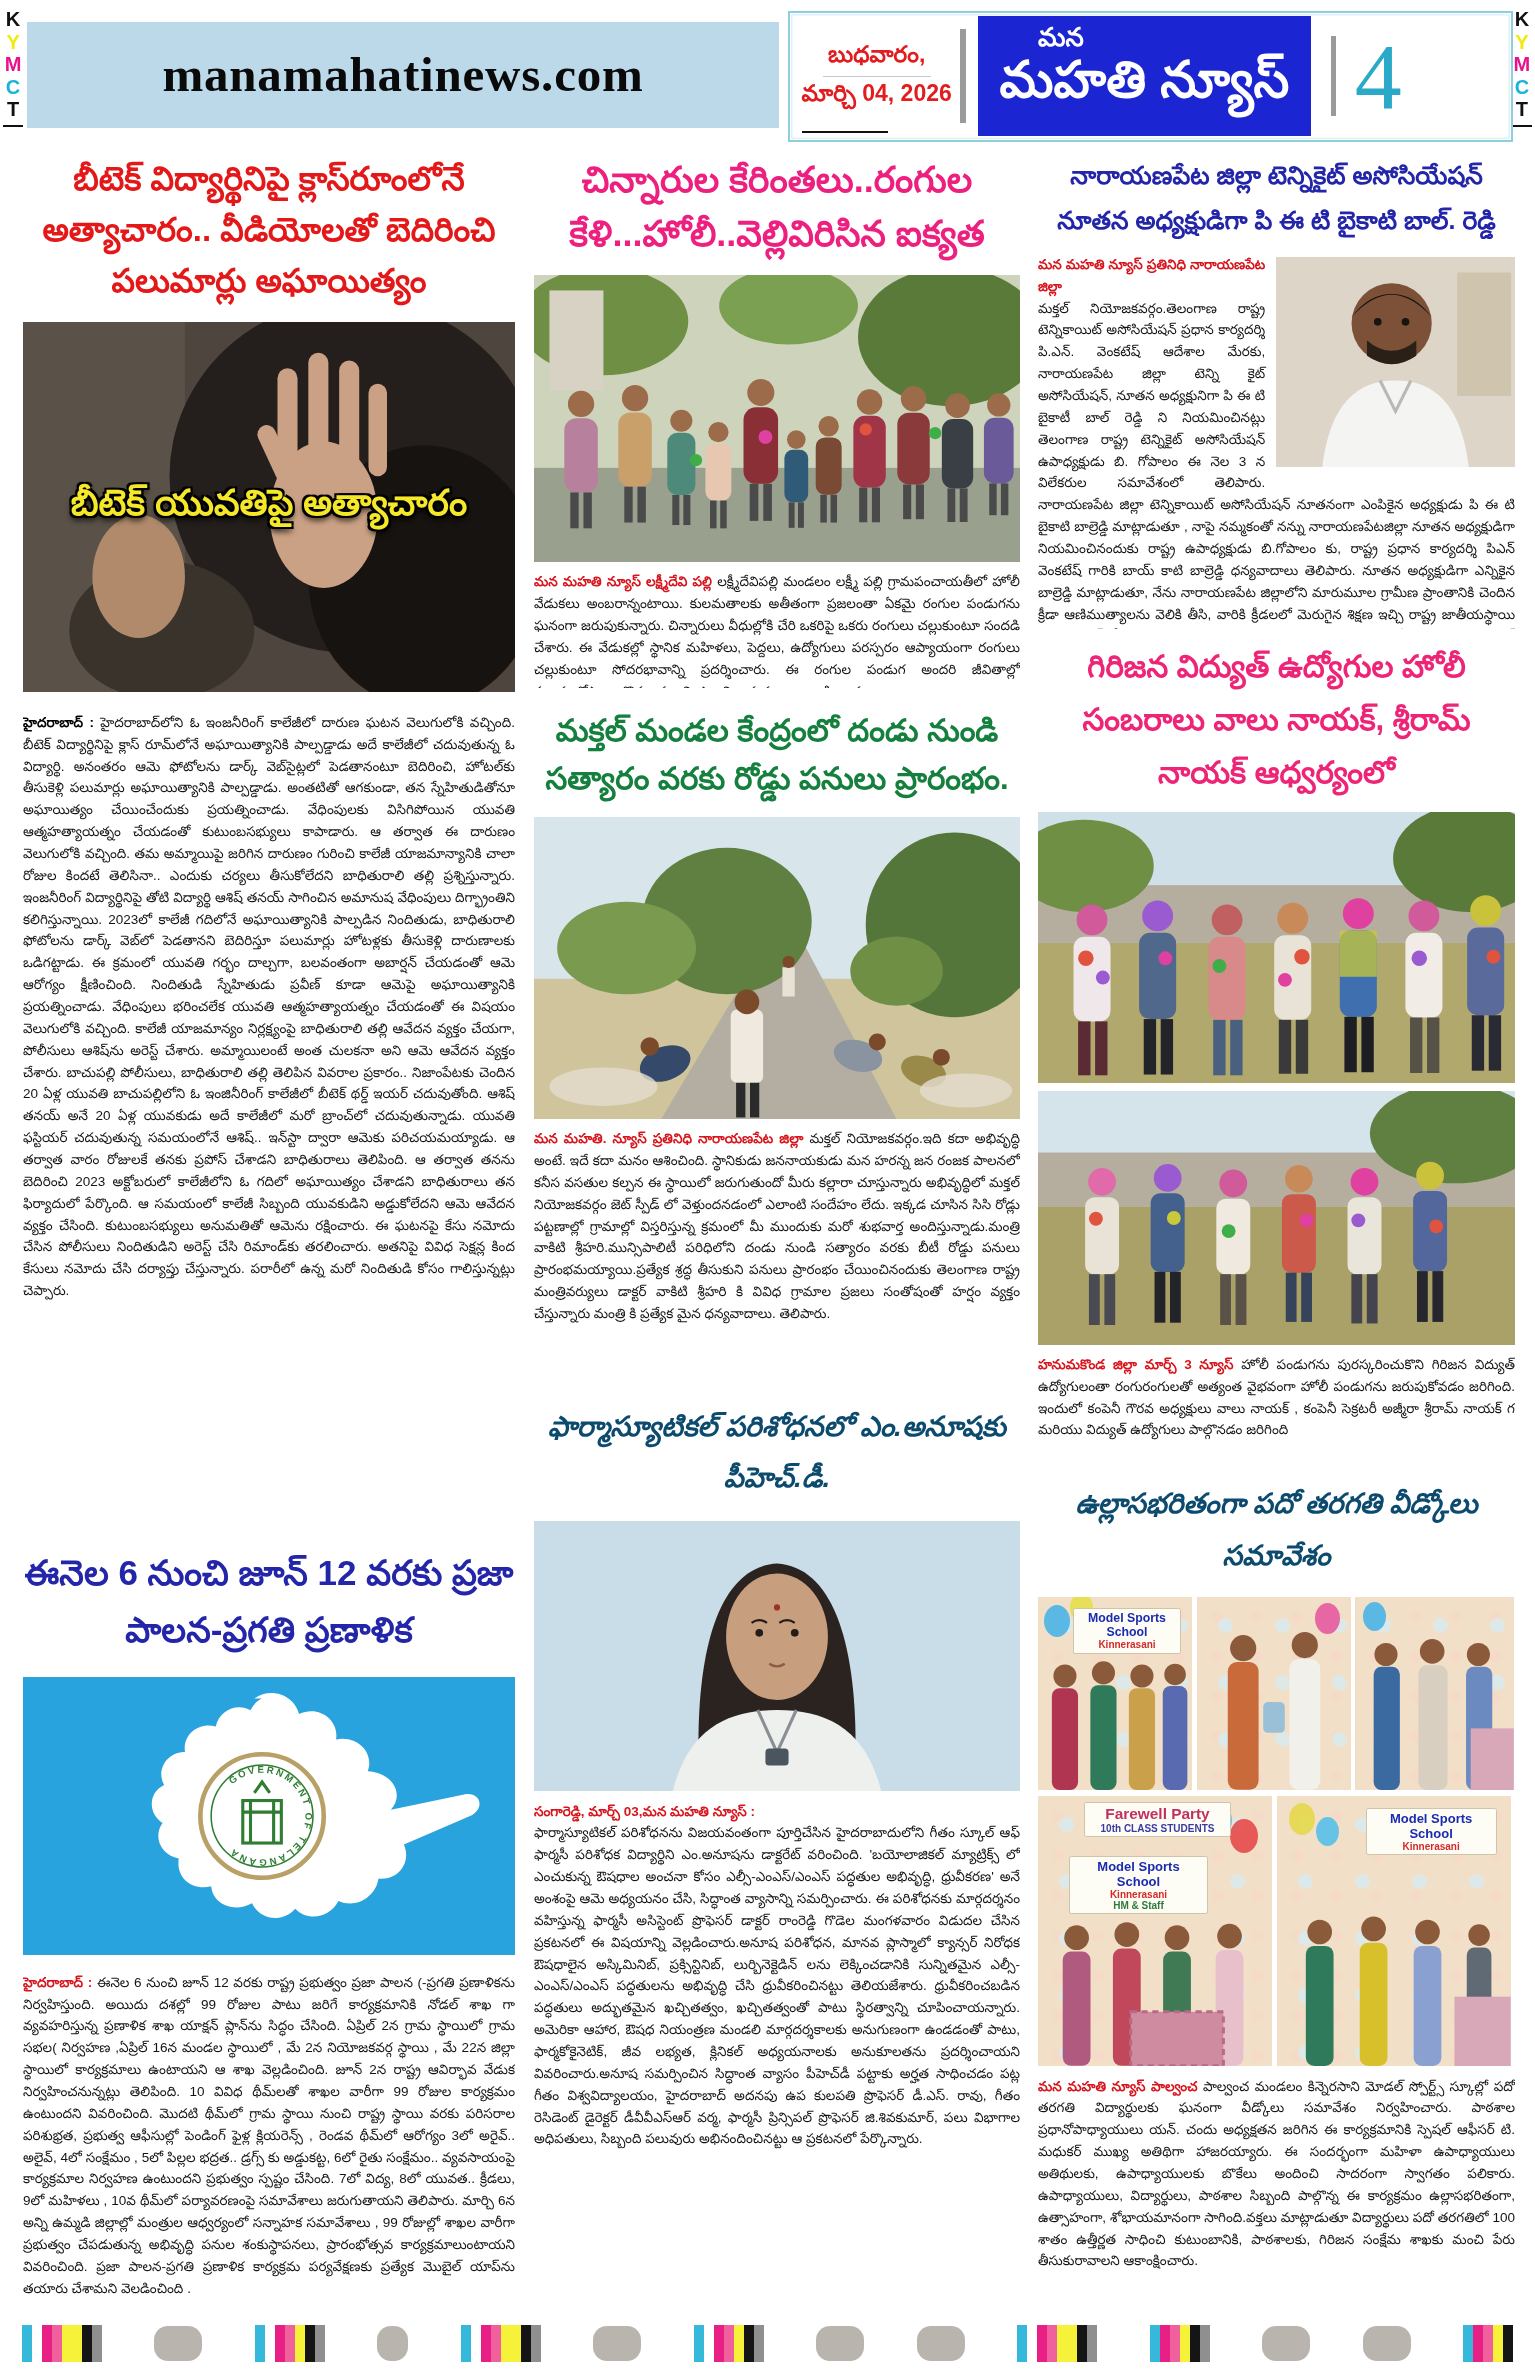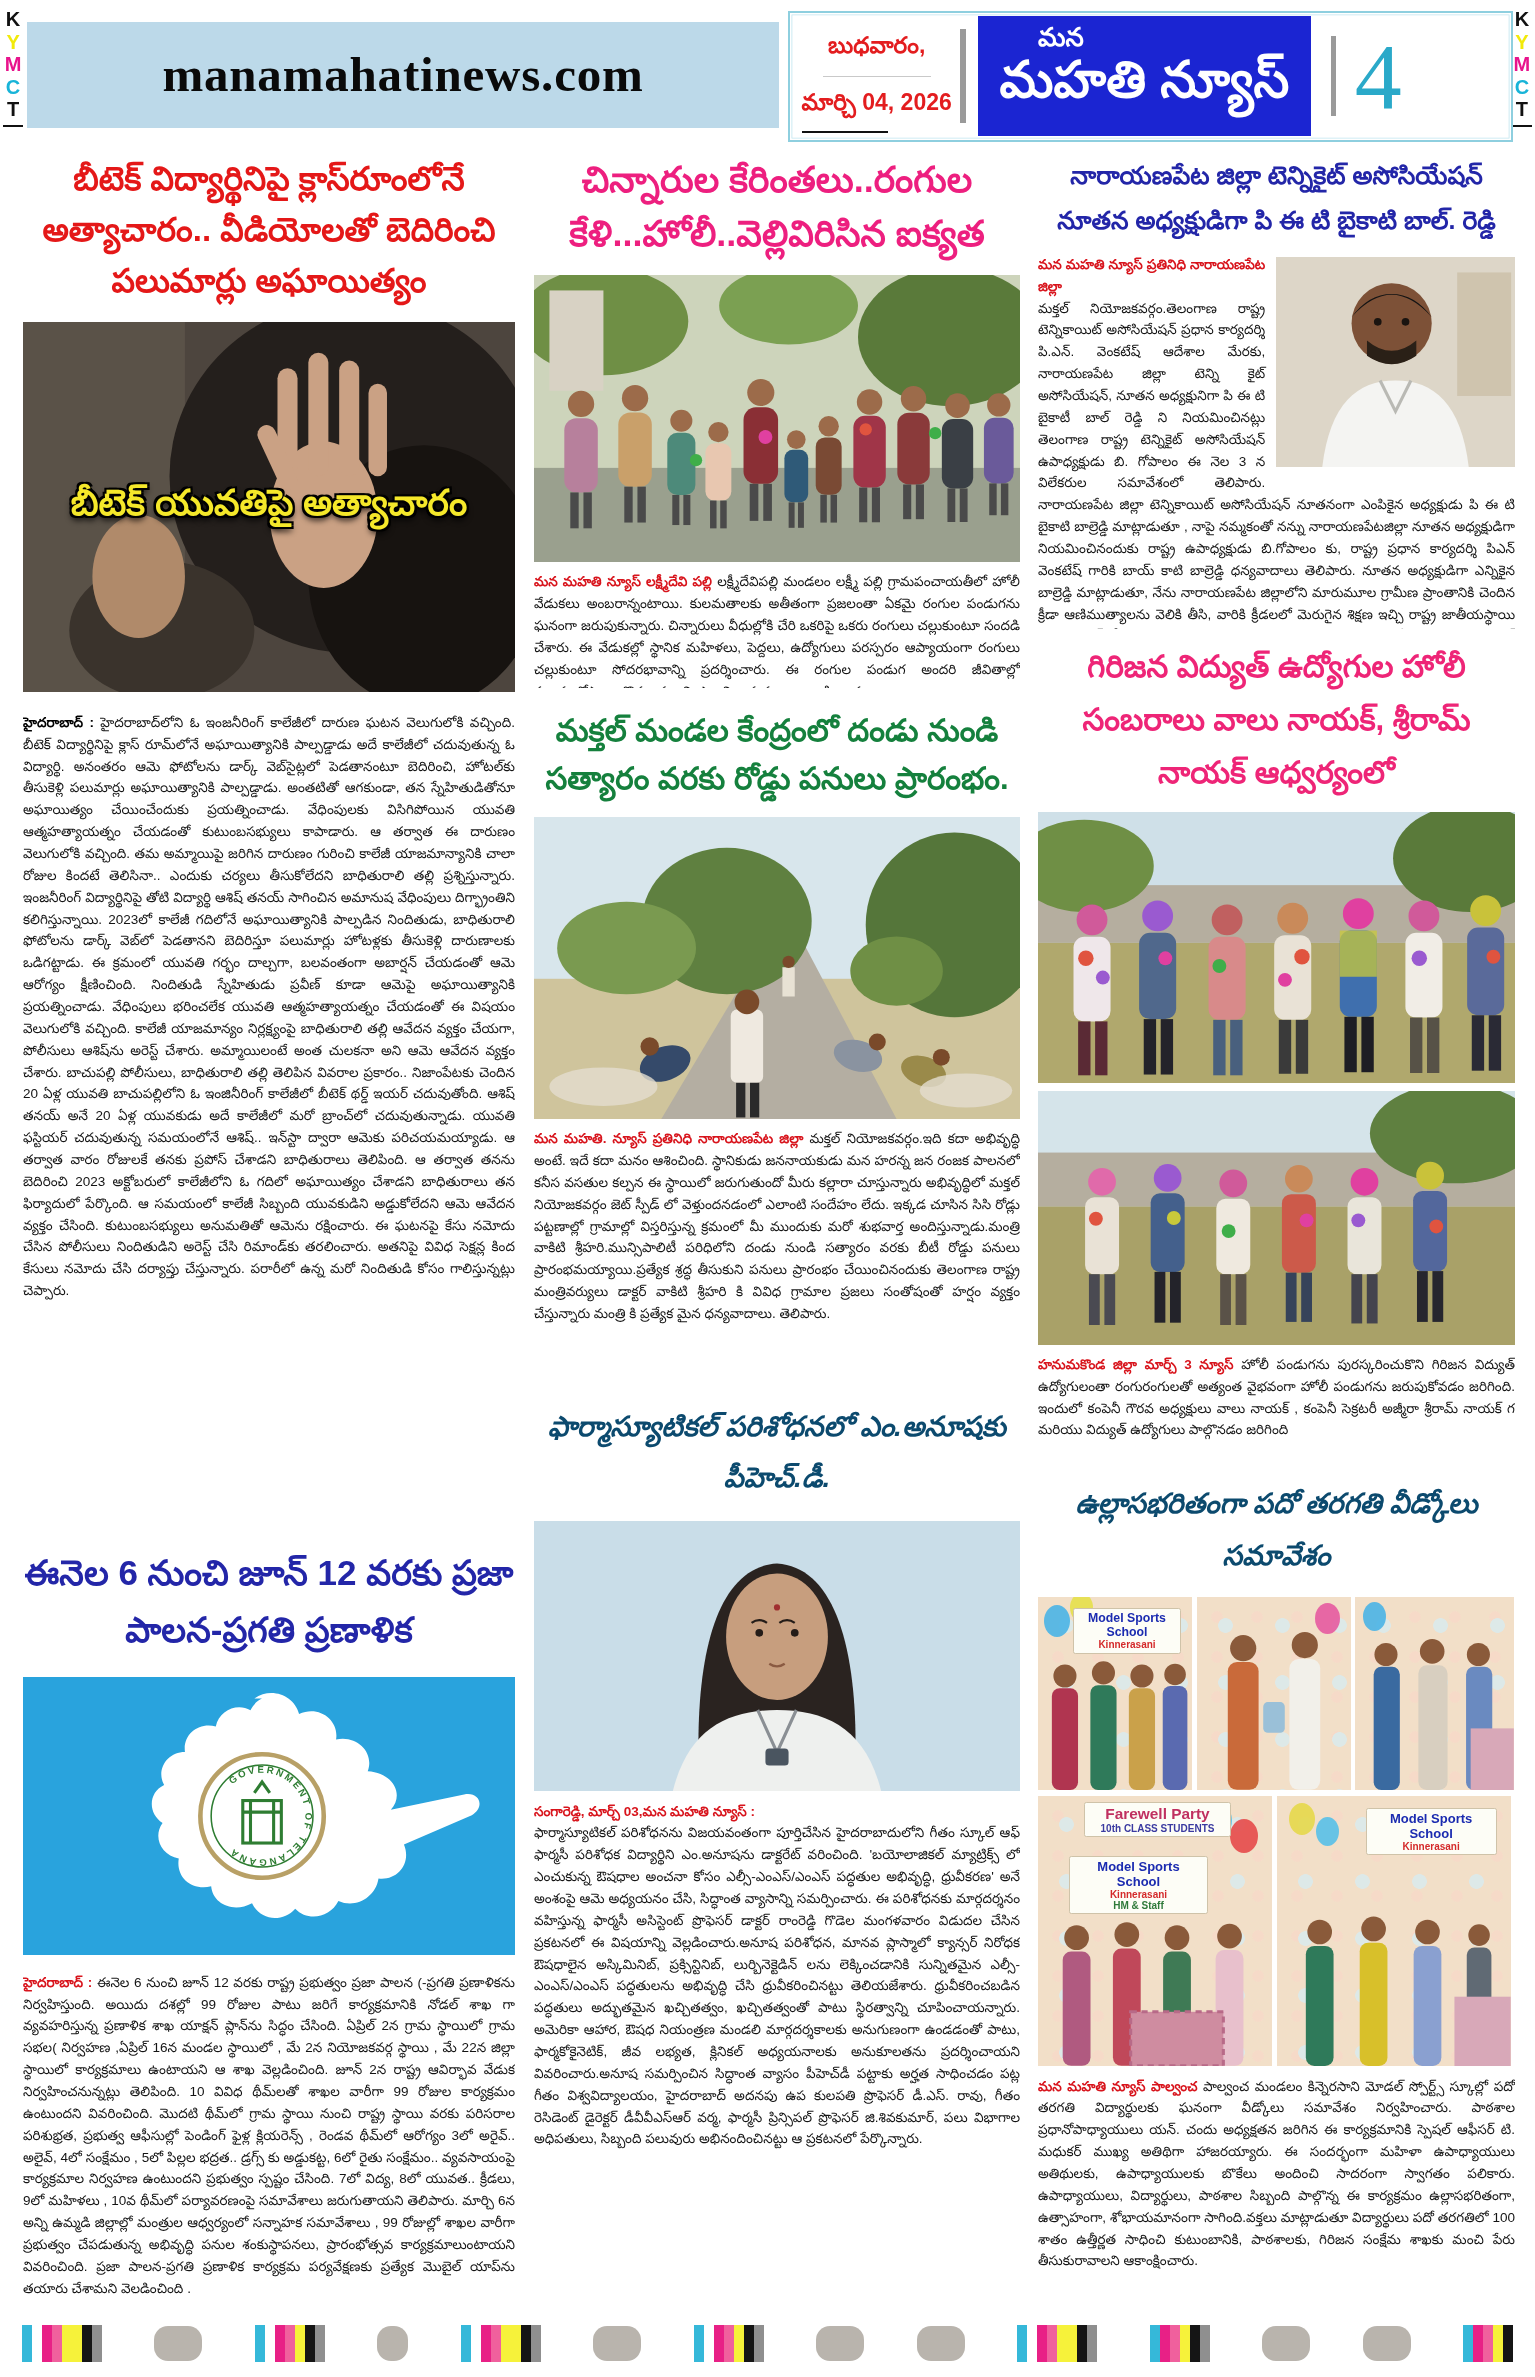--- a/index.html
+++ b/index.html
@@ -16,21 +16,21 @@
   .regmark .bar { width:20px; height:2.3px; background:#111; margin-top:3.1px; }
 
   
   .site-box { position:absolute; left:27px; top:21.6px; width:752px; height:106px; background:#bcd9e9;
               display:flex; align-items:center; justify-content:center; }
   .site-box span { font-family:"Liberation Serif", serif; font-weight:700; font-size:49px; color:#0a0a0a; letter-spacing:0.8px; }
   .mast-right { position:absolute; left:788px; top:10.8px; width:725px; height:131px;
                 border:2.3px solid #8ecfdf; box-shadow:inset 0 0 0 1.5px #fff, inset 0 0 0 2.3px #bfe4ee;
                 display:flex; align-items:center; padding:3.1px 7.7px; background:#fff; }
   .date-cell { position:relative; width:158px; height:116px; display:flex; flex-direction:column;
-               align-items:center; justify-content:center; gap:12px;text-align:center; }
+               align-items:center; justify-content:center; gap:3px;text-align:center; }
   .date-cell .d1, .date-cell .d2 { color:#e31d1f; font-weight:700; font-size:23px; }
   .date-cell .rule { width:108px; height:1.5px; background:#c9c9c9; }
   .date-cell .uline { position:absolute; left:4.6px; bottom:1.5px; width:86px; height:2.3px; background:#111; }
   .vbar { width:5.4px; background:#9a9a9a; }
   .vbar.b1 { height:94px; margin:0 12.3px 0 4.6px; }
   .vbar.b2 { height:80px; margin:0 15.4px 0 20px; }
   .logo-box { position:relative; width:333px; height:120px; background:#1b25d2; color:#fff; overflow:hidden; }
   .logo-box .small { position:absolute; left:60px; top:6.2px; font-size:26px; font-weight:700; }
   .logo-box .main { position:absolute; left:0; right:0; top:34px; text-align:center; font-size:51px; font-weight:700; }
   .pagenum { font-family:"Liberation Serif", serif; color:#2aa9c9; font-size:94px; line-height:1; margin-left:3.1px; }

